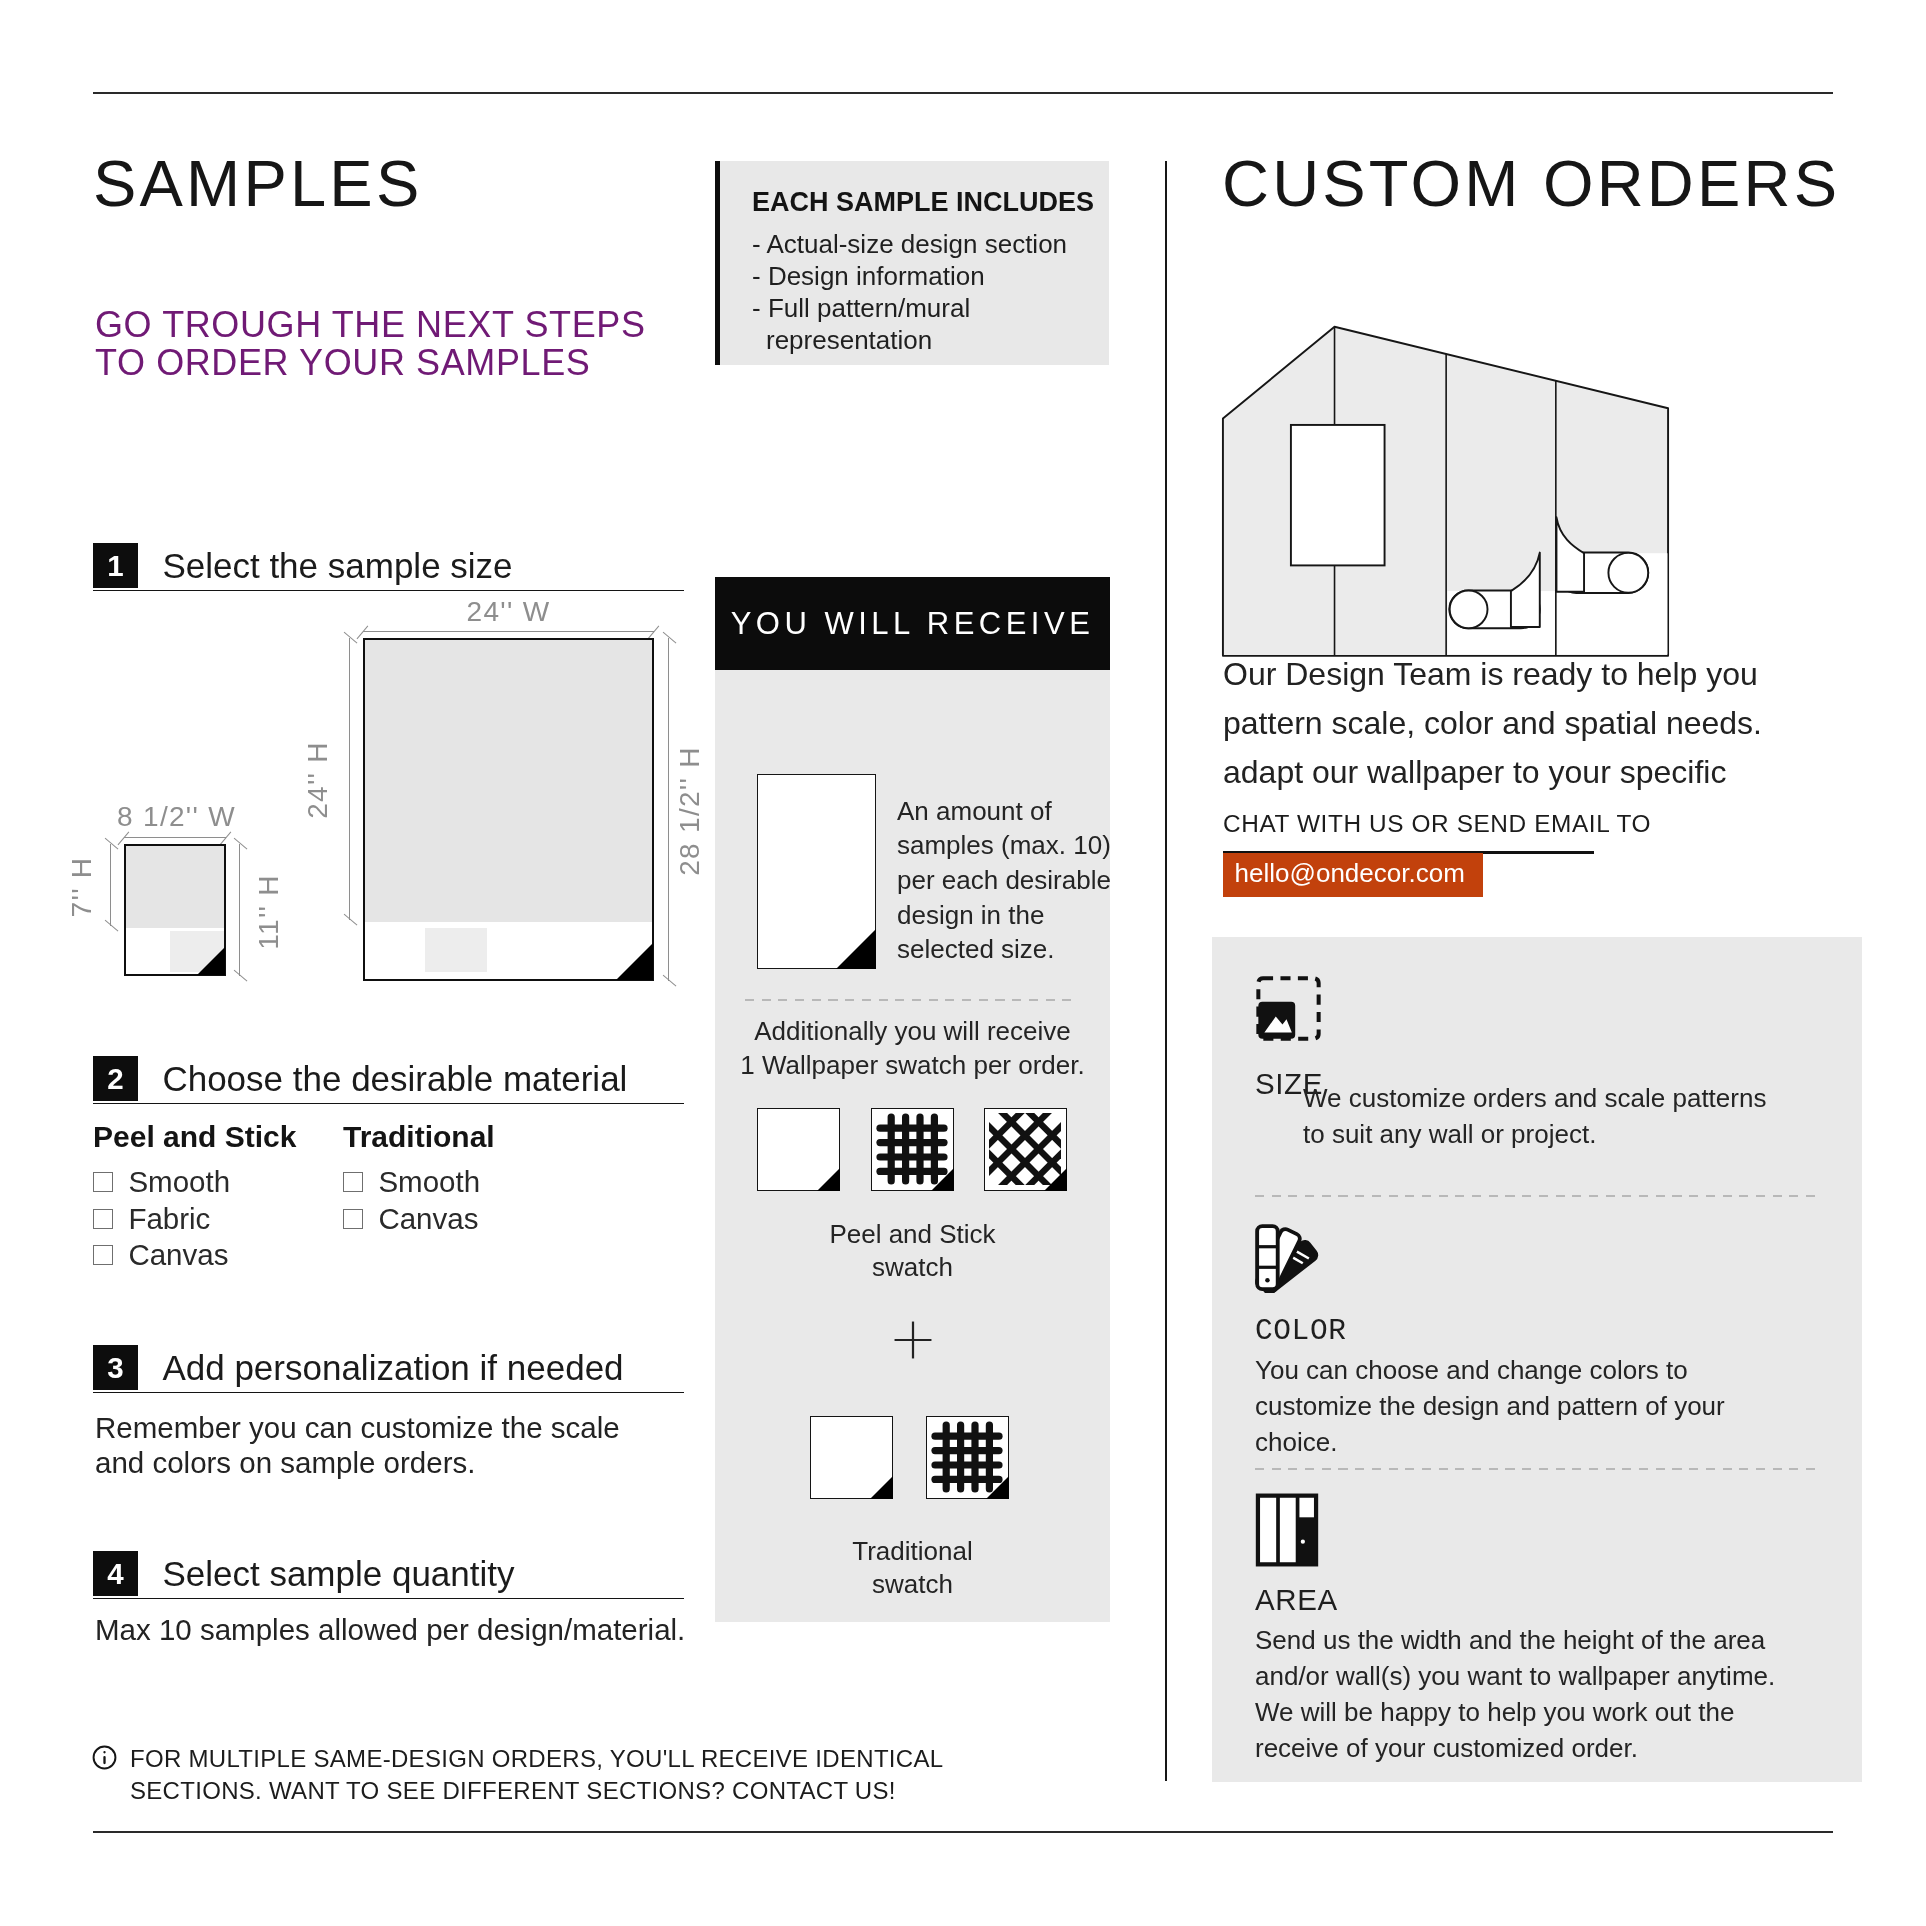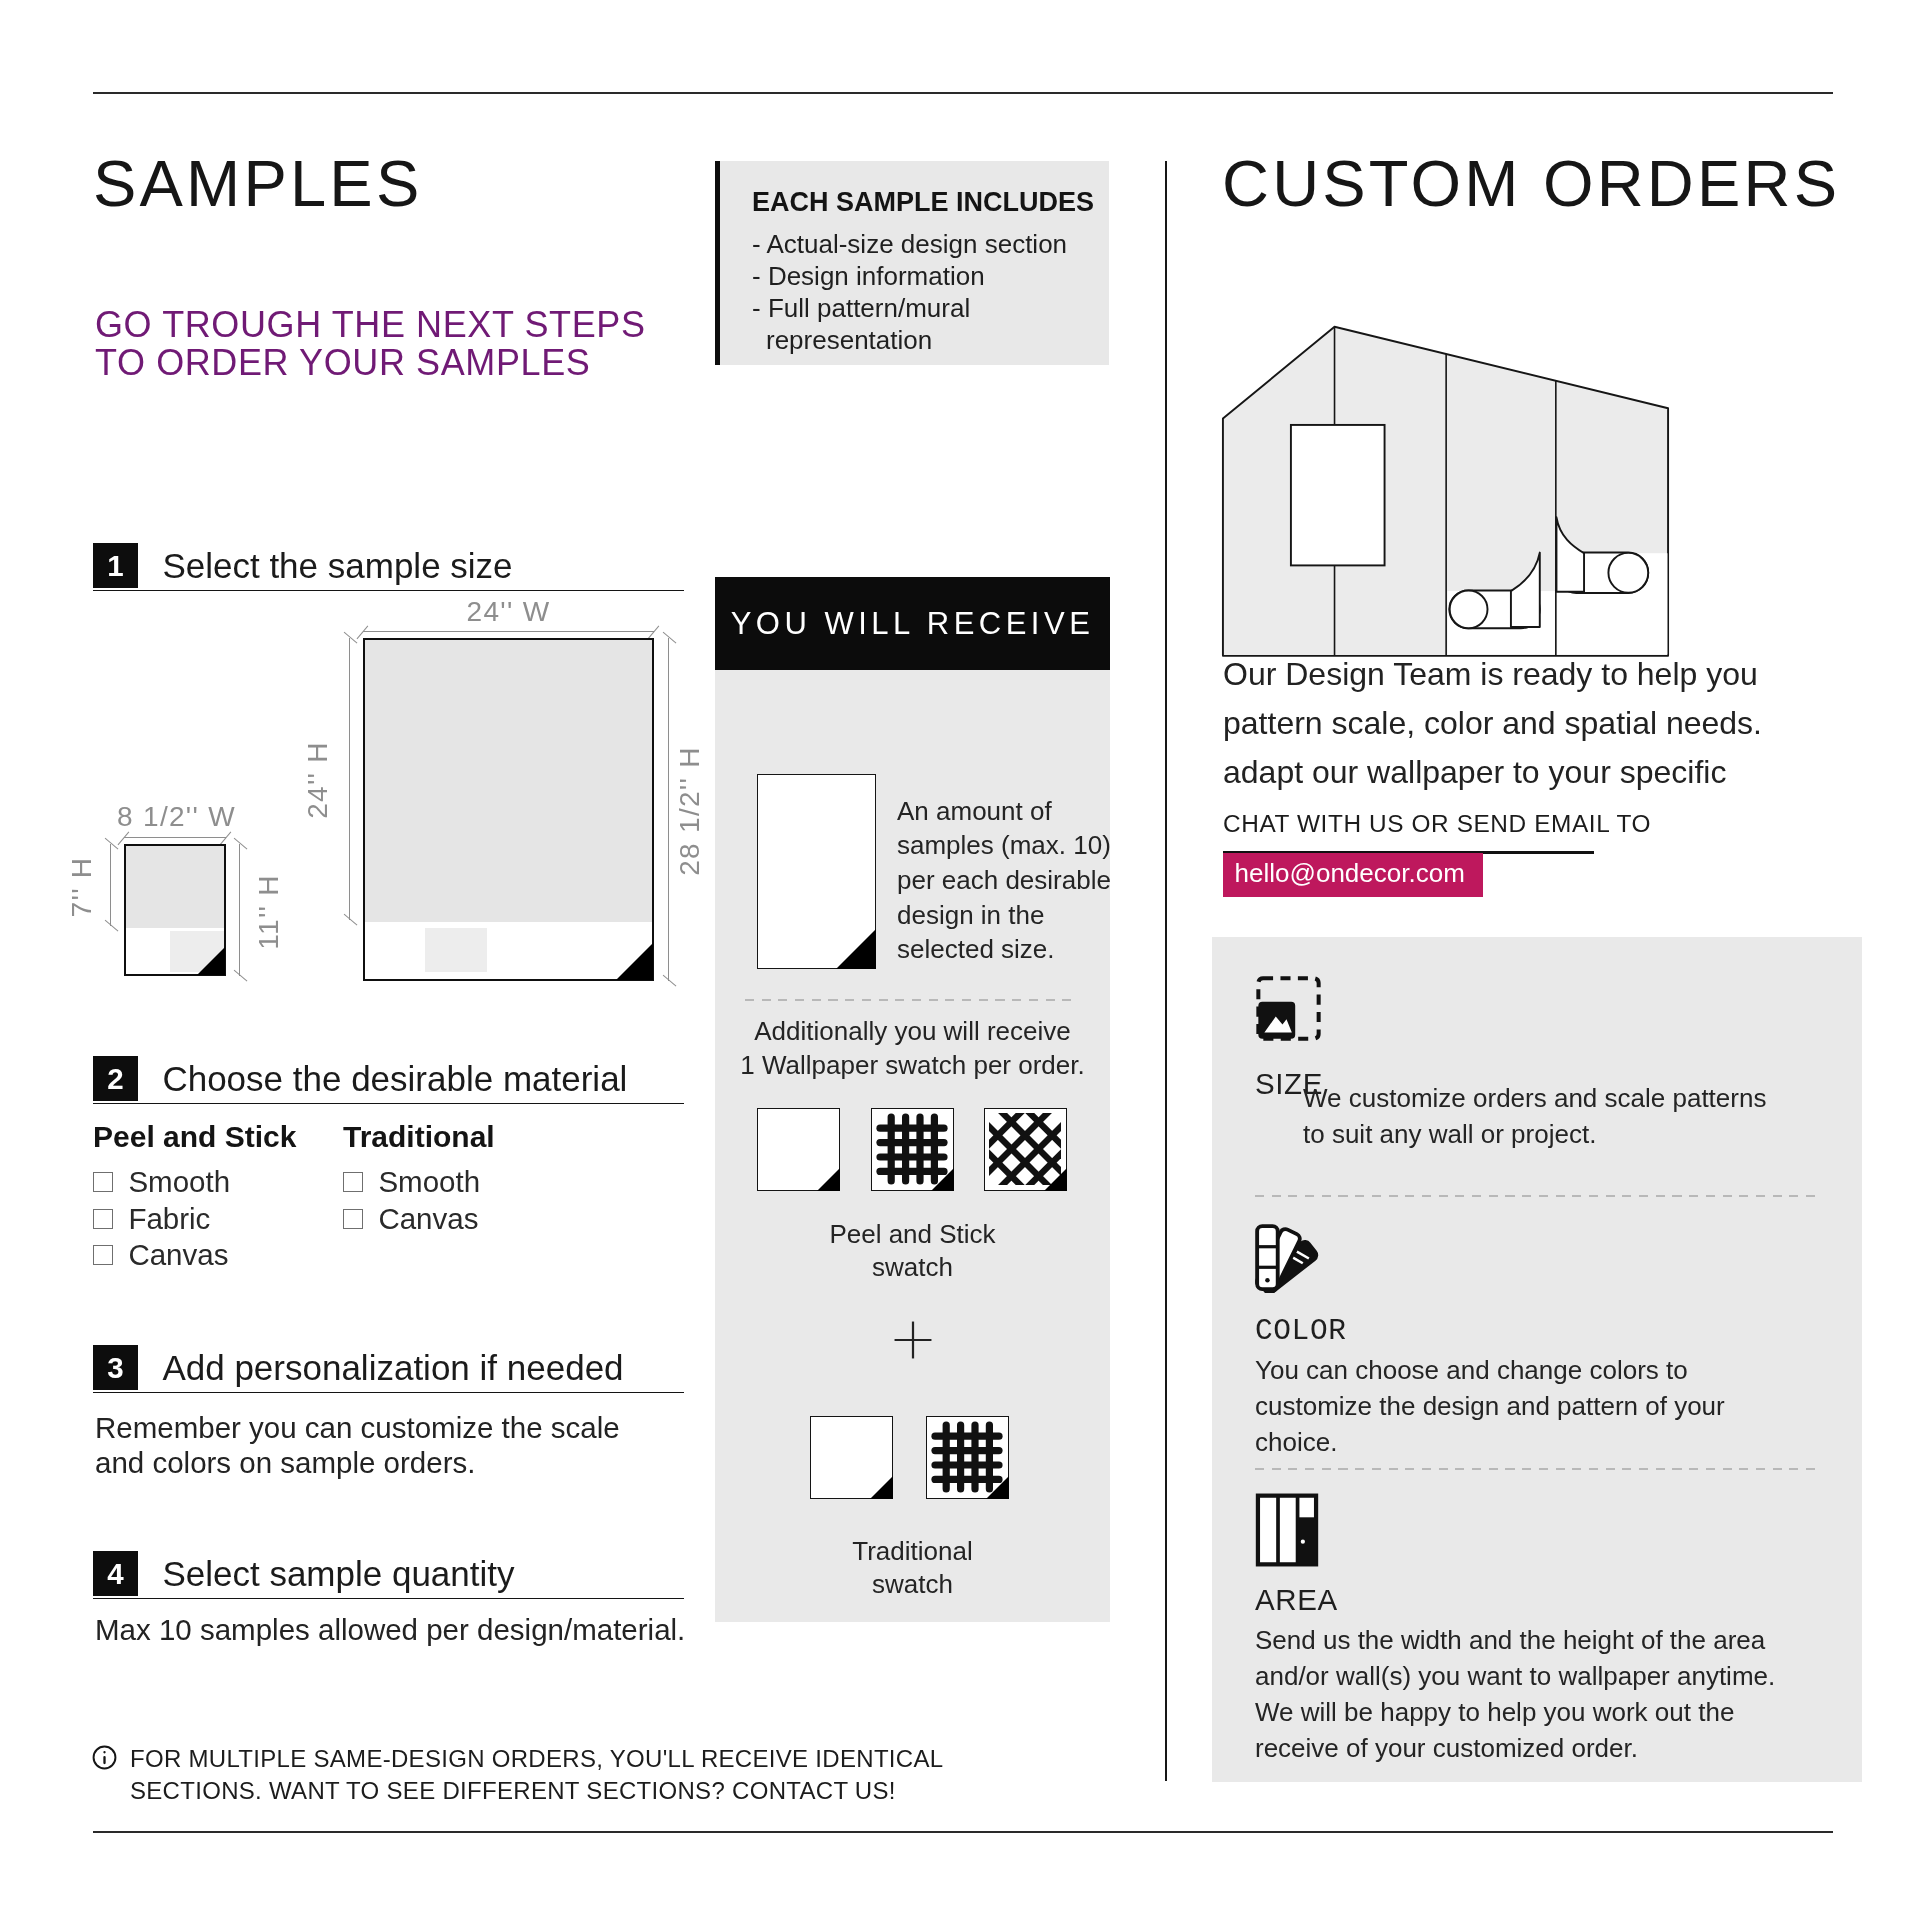--- a/index.html
+++ b/index.html
@@ -40,21 +40,21 @@
                  color:#fff; font-size:31px; font-weight:300; letter-spacing:4.5px; display:flex;
                  align-items:center; justify-content:center; }
   .gray-panel { position:absolute; background:#e9e9e9; }
   .paper { position:absolute; background:#fff; border:1.9px solid #161616; }
   .rtext { position:absolute; font-size:26px; color:#242424; line-height:35px; white-space:nowrap; }
   .center-line { position:absolute; left:715px; width:395px; text-align:center; font-size:26px; color:#242424; white-space:nowrap; }
   .dashed { position:absolute; height:1.9px;
             background:repeating-linear-gradient(90deg,#b8b8b8 0 9px,transparent 9px 16.7px); }
   .swatch { position:absolute; width:83px; height:83px; background:#fff; border:1.9px solid #141414; }
   .chat-label { position:absolute; font-size:24.4px; letter-spacing:0.6px; color:#1c1c1c; white-space:nowrap; }
-  .email-badge { position:absolute; background:#be185d; color:#fff; font-size:26px; padding:5.1px 18px 7.7px 11.6px; white-space:nowrap; }
+  .email-badge { position:absolute; background:#c2410c; color:#fff; font-size:26px; padding:5.1px 18px 7.7px 11.6px; white-space:nowrap; }
   .feat-title { position:absolute; font-size:29.5px; letter-spacing:0.6px; color:#1f1f1f; }
   .feat-line { font-size:26px; color:#242424; line-height:36px; white-space:nowrap; }
   .footnote { position:absolute; font-size:24px; letter-spacing:0.3px; color:#1c1c1c; white-space:nowrap; }
 </style>
 </head>
 <body>
 
 <div class="page">
 
   <div class="hrule" style="left:93px; top:92px; width:1740px;"></div>

